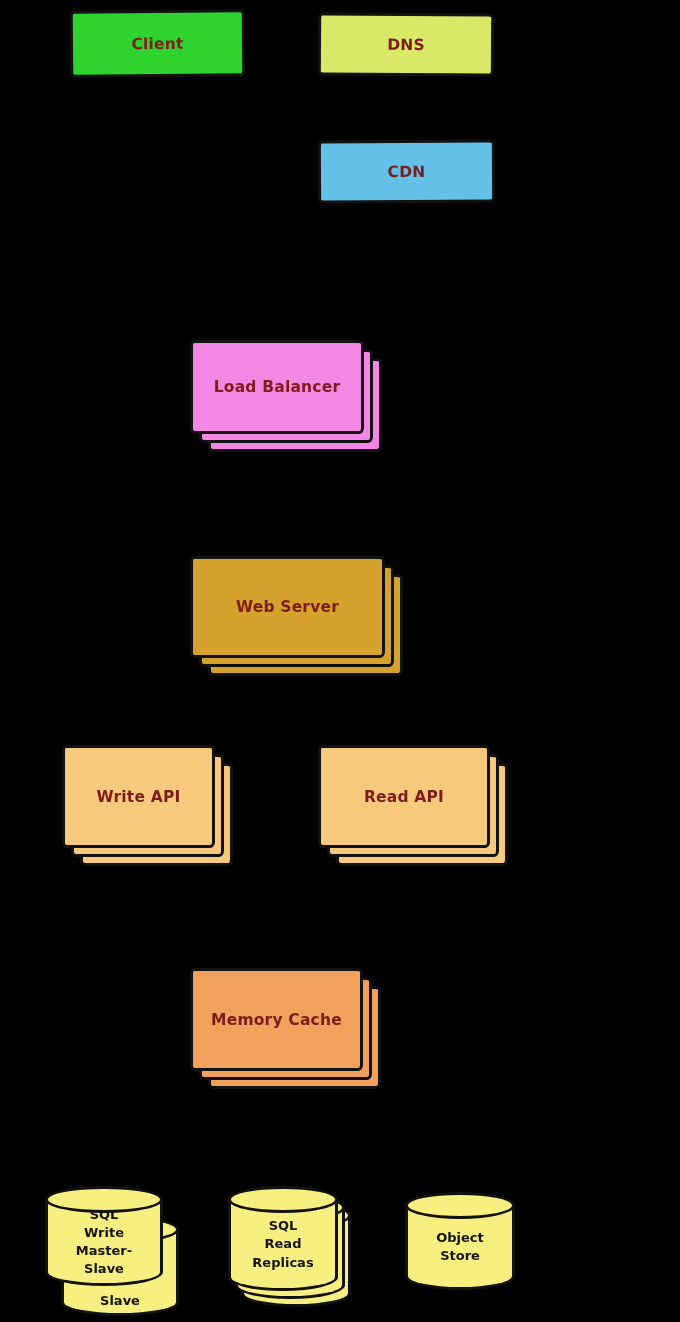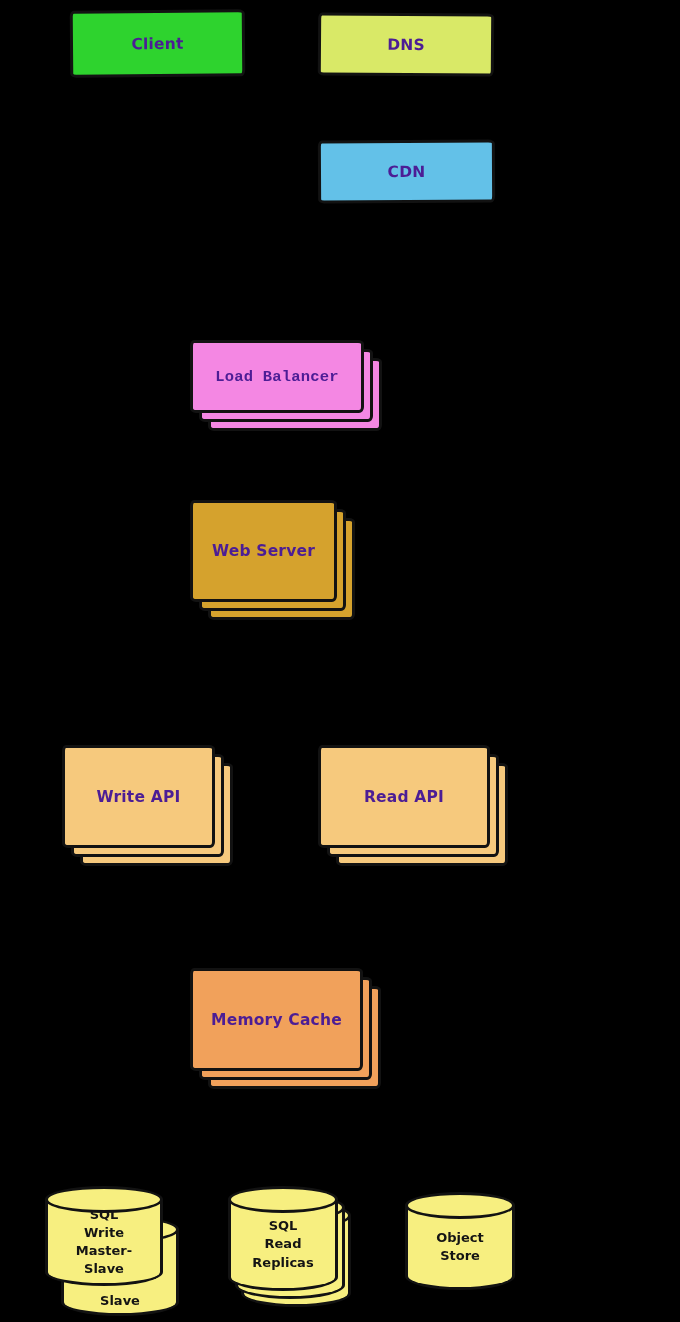--- a/index.html
+++ b/index.html
@@ -12,21 +12,21 @@
 
   
   .box {
     position:absolute;
     background:var(--c);
     border:3px solid #121212;
     border-radius:4px 7px 4px 6px / 6px 4px 7px 4px;
     display:flex; align-items:center; justify-content:center;
   }
   .box-label, .layer-label {
-    font-weight:bold; font-size:15.5px; color:#4c1d95;
+    font-weight:bold; font-size:15.5px; color:#7f1d1d;
     letter-spacing:0.2px; text-align:center; white-space:pre-line;
   }
 
   
   .stack { position:absolute; }
   .layer {
     position:absolute; width:100%; height:100%;
     background:var(--c);
     border:3px solid #121212;
     border-radius:4px 6px 5px 6px / 6px 4px 6px 5px;
@@ -74,29 +74,29 @@
   </div>
 
   <div class="box" style="left: 318px; top: 13px; width: 176px; height: 63px; transform: rotate(0.4deg); --c: #d9e967;">
     <span class="box-label">DNS</span>
   </div>
 
   <div class="box" style="left: 318px; top: 140px; width: 177px; height: 63px; transform: rotate(-0.3deg); --c: #63c1e8;">
     <span class="box-label">CDN</span>
   </div>
 
-  <div class="stack" style="left: 190px; top: 340px; width: 174px; height: 73px; font-family: Liberation Mono, monospace; --c: #f487e3;">
+  <div class="stack" style="left: 190px; top: 340px; width: 174px; height: 94px; --c: #f487e3;">
     <div class="layer l2"></div>
     <div class="layer l1"></div>
     <div class="layer front">
       <span class="layer-label">Load Balancer</span>
     </div>
   </div>
 
-  <div class="stack" style="left: 190px; top: 500px; width: 147px; height: 102px; --c: #d5a22d;">
+  <div class="stack" style="left: 190px; top: 556px; width: 195px; height: 102px; --c: #d5a22d;">
     <div class="layer l2"></div>
     <div class="layer l1"></div>
     <div class="layer front">
       <span class="layer-label">Web Server</span>
     </div>
   </div>
 
   <div class="stack" style="left: 62px; top: 745px; width: 153px; height: 103px; --c: #f6c97d;">
     <div class="layer l2"></div>
     <div class="layer l1"></div>

